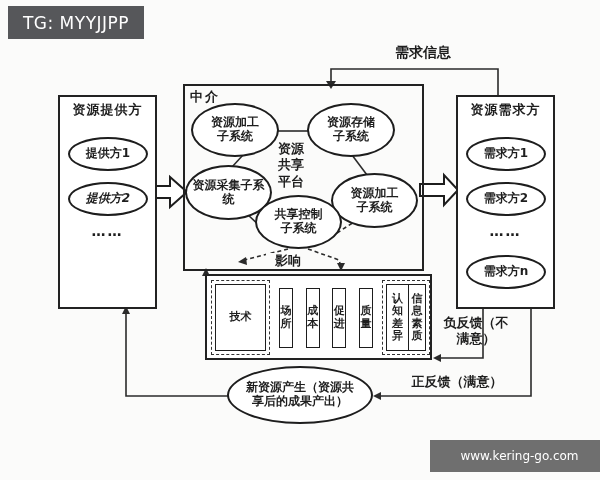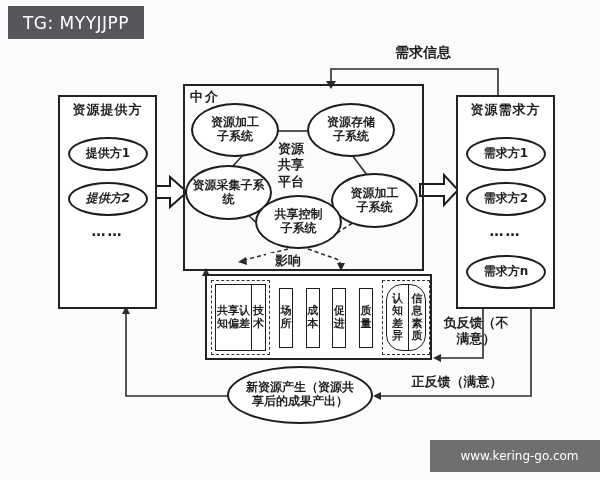--- a/index.html
+++ b/index.html
@@ -100,32 +100,31 @@
   <div class="oval" style="left:331px;top:173px;width:87px;height:55px;padding:0 16px;box-sizing:border-box;">资源加工子系统</div>
   <div class="oval" style="left:255px;top:195px;width:87px;height:54px;padding:0 16px;box-sizing:border-box;">共享控制子系统</div>
 
   <div class="free-label" style="left:276px;top:141px;width:30px;font-size:13px;">资源共享平台</div>
 
   <div class="free-label" style="left:266px;top:253px;width:44px;font-size:13px;background:#fbfbfa;">影响</div>
 
   <div class="factor-box">
     <div class="fgroup" style="left:4px;top:4px;width:59px;height:75px;">
       <div class="fsolid" style="left:3px;top:3px;right:3px;bottom:3px;">
-        <div class="fcell" style="width:34px;">共享认知偏差</div>
         <div class="fcell" style="flex:1;">技术</div>
       </div>
     </div>
     <div class="fgroup vcells" style="left:67px;top:8px;width:104px;height:68px;display:flex;padding:0 5px;">
       <div class="vbox">场所</div>
       <div class="vbox">成本</div>
       <div class="vbox">促进</div>
       <div class="vbox">质量</div>
     </div>
     <div class="fgroup" style="left:175px;top:4px;width:48px;height:75px;">
-      <div class="fsolid" style="left:3px;top:3px;right:3px;bottom:3px;border-radius:16px;">
+      <div class="fsolid" style="left:3px;top:3px;right:3px;bottom:3px;">
         <div class="fcell" style="width:50%;">认知差异</div>
         <div class="fcell" style="flex:1;">信息素质</div>
       </div>
     </div>
   </div>
 
   <div class="oval" style="left:227px;top:366px;width:146px;height:58px;padding:2px 14px;box-sizing:border-box;">新资源产生（资源共享后的成果产出）</div>
 
   <div class="free-label" style="left:440px;top:315px;width:72px;font-size:13px;">负反馈（不满意）</div>
   <div class="free-label" style="left:392px;top:374px;width:130px;font-size:13px;">正反馈（满意）</div>

